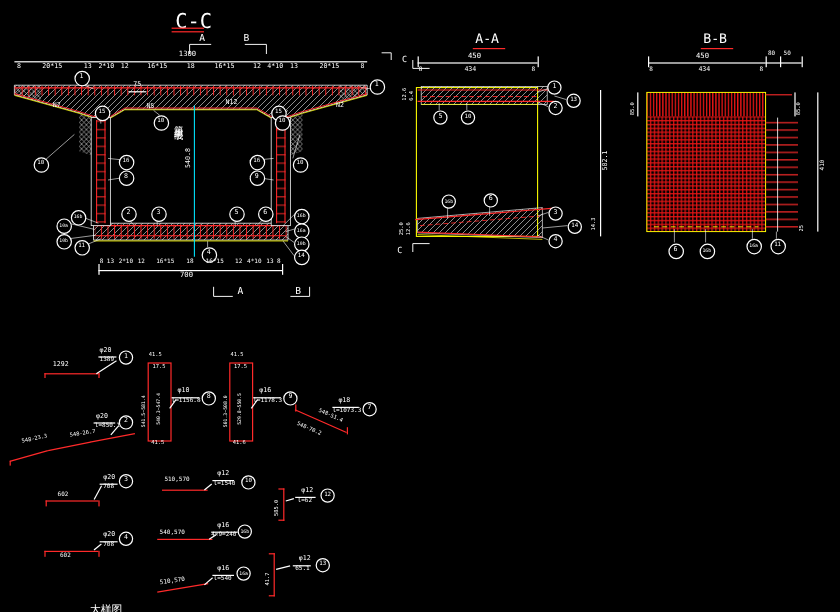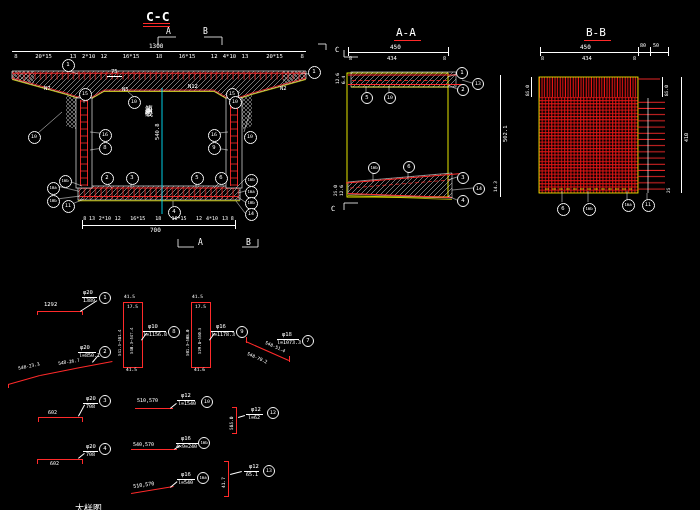--- a/index.html
+++ b/index.html
@@ -142,21 +142,21 @@
   <line x1="473" y1="188" x2="452" y2="190"></line>
         <line x1="457" y1="200" x2="448" y2="196"></line>
   <line x1="562" y1="202" x2="562" y2="191"></line>
         <line x1="588" y1="202" x2="588" y2="191"></line>
   <line x1="627" y1="199" x2="627" y2="191"></line>
         <line x1="647" y1="199" x2="647" y2="193"></line>
  </g>
 </svg>
 
 <div id="overlay">
-      <div class="ov t" style="left: 146px; top: 10px; font-size: 13px; color: rgb(255, 255, 255); font-weight: bold;">C-C</div>
+      <div class="ov t" style="left: 146px; top: 10px; font-size: 17px; color: rgb(255, 255, 255);">C-C</div>
       <div class="ov h" style="left: 143px; top: 23px; width: 27px; height: 1.4px; background: rgb(255, 42, 42);"></div>
       <div class="ov h" style="left: 143px; top: 25.5px; width: 27px; height: 0.6px; background: rgb(255, 42, 42);"></div>
       <div class="ov t" style="left: 166px; top: 28px; font-size: 8px; color: rgb(255, 255, 255);">A</div>
       <div class="ov t" style="left: 203px; top: 28px; font-size: 8px; color: rgb(255, 255, 255);">B</div>
       <div class="ov h" style="left: 12px; top: 51px; width: 294px; height: 0.7px; background: rgb(255, 255, 255);"></div>
       <div class="ov t" style="left: 149px; top: 43px; font-size: 6px; color: rgb(255, 255, 255);">1300</div>
       <div class="ov sg" style="left: 12px; top: 54px; width: 294px;">
         <span style="flex-grow: 1; font-size: 5.5px;">8</span>
         <span style="flex-grow: 7; font-size: 5.5px;">20*15</span>
         <span style="flex-grow: 1.1; font-size: 5.5px;">13</span>

